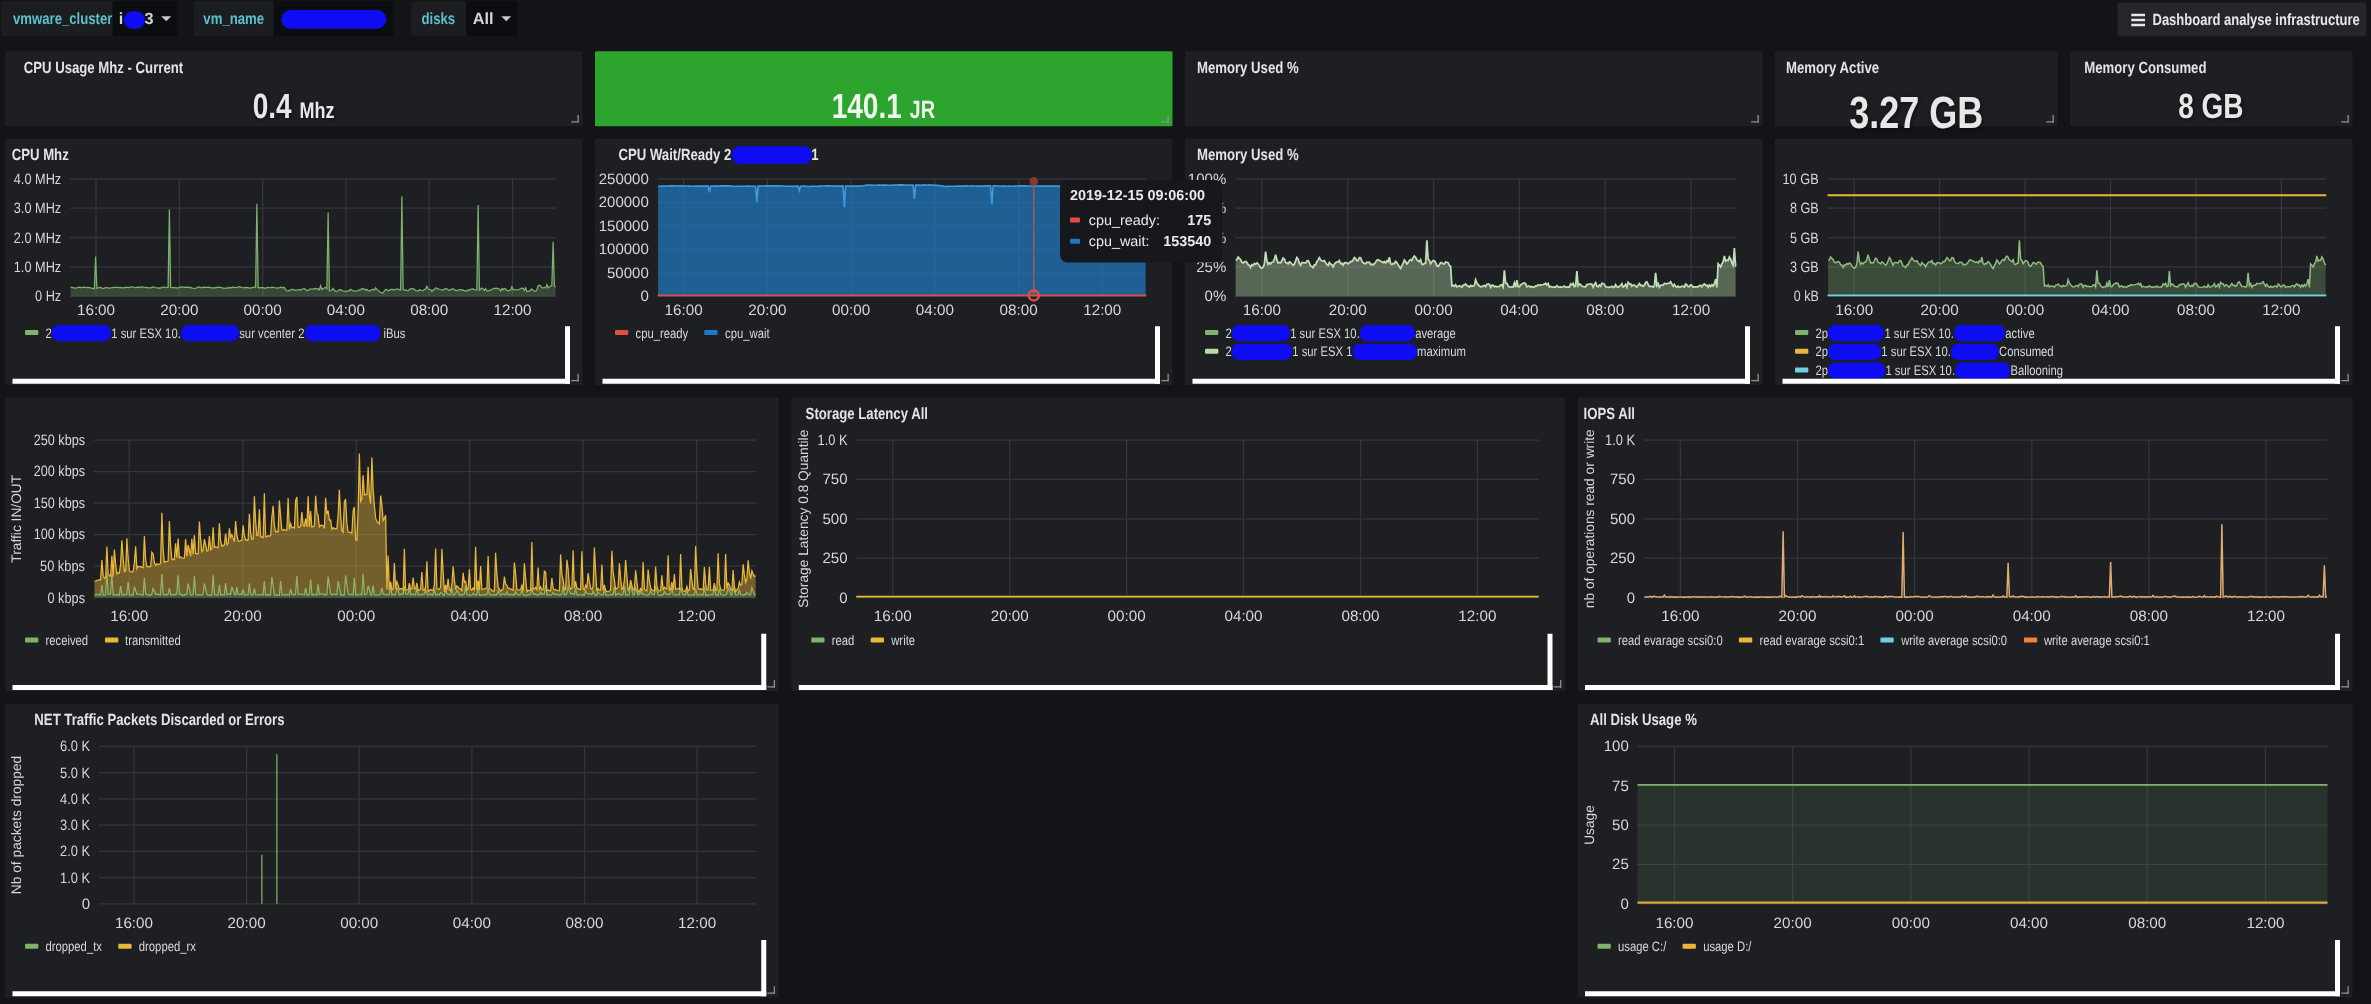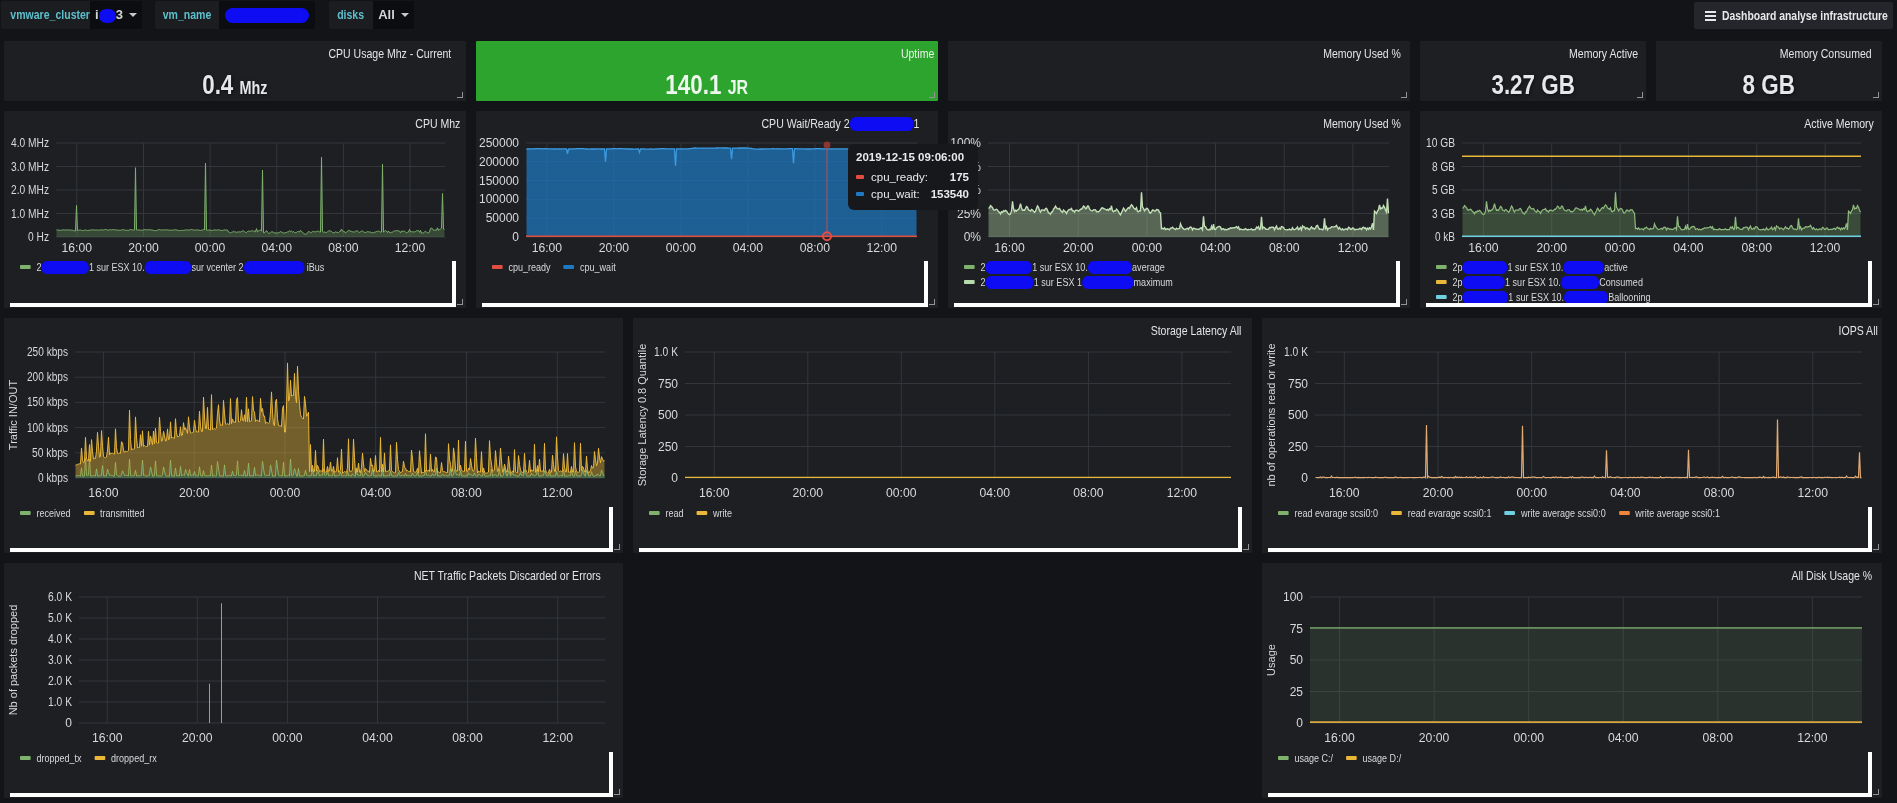--- a/index.html
+++ b/index.html
@@ -1,16 +1,16 @@
 <!DOCTYPE html>
 <html><head><meta charset="utf-8"><style>
 *{margin:0;padding:0;box-sizing:border-box}
 body{width:1897px;height:803px;background:#131417;font-family:"Liberation Sans",sans-serif;position:relative;overflow:hidden}
 .panel{position:absolute;background:#1d1f23;border-radius:1px}
-.ptitle{position:absolute;left:0;right:0;top:5px;text-align:right;font-size:13px;font-weight:400;color:#e3e4e6;white-space:nowrap}
+.ptitle{position:absolute;left:0;right:0;top:5px;text-align:left;font-size:13px;font-weight:700;color:#e3e4e6;white-space:nowrap}
 .cw{display:inline-block;transform:scaleX(.81);transform-origin:center center}
 svg{position:absolute;left:0;top:0}
 .leg{position:absolute;font-size:11px;color:#d8d9da;white-space:nowrap;transform:scaleX(.82);transform-origin:left center}
 .li{display:inline-block;margin-right:16px}
 .lm{display:inline-block;width:13px;height:4px;border-radius:1px;vertical-align:middle;margin-right:7px;position:relative;top:-1px}
 .blob{display:inline-block;background:#0d0cf2;border-radius:7px;height:13px;vertical-align:middle;position:relative;top:-1px}
 .vbar{position:absolute;width:4px;background:#fff}
 .hbar{position:absolute;height:4px;background:#fff}
 .rsz{position:absolute;right:3px;bottom:3px;width:6px;height:6px;border-right:1px solid #909396;border-bottom:1px solid #909396}
 .statv{position:absolute;left:0;right:0;text-align:center;font-weight:700;color:#e6e7e9;text-shadow:1px 1px 4px rgba(0,0,0,.6)}
@@ -26,31 +26,30 @@
 <span style="display:inline-block;margin:0 6px 0 11px;vertical-align:middle;position:relative;top:-1px">
 <span style="display:block;width:11px;height:2px;background:#e7e8ea;margin-bottom:2px"></span>
 <span style="display:block;width:11px;height:2px;background:#e7e8ea;margin-bottom:2px"></span>
 <span style="display:block;width:11px;height:2px;background:#e7e8ea"></span></span><span class="cw" style="transform-origin:left center;transform:scaleX(.8)">Dashboard analyse infrastructure</span></div>
 <div class="panel" style="left:4px;top:41px;width:462px;height:60px;">
     <div class="ptitle" style="color:#e3e4e6"><span class="cw">CPU Usage Mhz - Current</span></div>
     <div class="statv" style="top:28px;font-size:28px;"><span class="cw" style="transform:scaleX(.8)">0.4 <span style="font-size:18px">Mhz</span></span></div>
     <div class="rsz"></div>
   </div>
 <div class="panel" style="left:476px;top:41px;width:462px;height:60px;background:#2da42e;">
-    <div class="ptitle" style="color:#eaf5ea"><span class="cw">Uptime</span></div>
     <div class="statv" style="top:28px;font-size:28px;color:#eef7ee;text-shadow:none;"><span class="cw" style="transform:scaleX(.8)">140.1 <span style="font-size:20px">JR</span></span></div>
     <div class="rsz"></div>
   </div>
 <div class="panel" style="left:948px;top:41px;width:462px;height:60px;">
     <div class="ptitle" style="color:#e3e4e6"><span class="cw">Memory Used %</span></div>
     <div class="rsz"></div>
   </div>
 <div class="panel" style="left:1420px;top:41px;width:226px;height:60px;">
     <div class="ptitle" style="color:#e3e4e6"><span class="cw">Memory Active</span></div>
-    <div class="statv" style="top:28px;font-size:28px;"><span class="cw" style="transform:scaleX(.8)">3.27 GB</span></div>
+    <div class="statv" style="top:28px;font-size:36px;"><span class="cw" style="transform:scaleX(.8)">3.27 GB</span></div>
     <div class="rsz"></div>
   </div>
 <div class="panel" style="left:1656px;top:41px;width:226px;height:60px;">
     <div class="ptitle" style="color:#e3e4e6"><span class="cw">Memory Consumed</span></div>
     <div class="statv" style="top:28px;font-size:28px;"><span class="cw" style="transform:scaleX(.8)">8 GB</span></div>
     <div class="rsz"></div>
   </div>
 <div class="panel" style="left:4px;top:111px;width:462px;height:197px">
     <div class="ptitle"><span class="cw">CPU Mhz</span></div>
     <svg width="462" height="197" viewBox="0 0 462 197">
@@ -155,21 +154,20 @@
     </svg>
     <div class="leg" style="left:16px;top:149px;line-height:15px">
       <div><span class="lm" style="background:#7eb26d"></span>2<span class="blob" style="width:57px;height:13px"></span>1 sur ESX 10.<span class="blob" style="width:54px;height:13px"></span>average</div>
       <div><span class="lm" style="background:#b7dbab"></span>2<span class="blob" style="width:59px;height:13px"></span>1 sur ESX 1<span class="blob" style="width:63px;height:13px"></span>maximum</div>
     </div>
     <div class="vbar" style="right:10px;top:150px;bottom:1px"></div>
     <div class="hbar" style="left:6px;right:10px;bottom:1px"></div>
     <div class="rsz"></div>
   </div>
 <div class="panel" style="left:1420px;top:111px;width:462px;height:197px">
-    <div class="ptitle"><span class="cw">Active Memory</span></div>
     <svg width="462" height="197" viewBox="0 0 462 197">
       <line x1="42" y1="126.0" x2="441" y2="126.0" stroke="#33363b" stroke-width="1"></line>
       <text x="35" y="130.0" text-anchor="end" font-size="12" fill="#d8d9da" textLength="20" lengthAdjust="spacingAndGlyphs">0 kB</text>
       <line x1="42" y1="102.5" x2="441" y2="102.5" stroke="#33363b" stroke-width="1"></line>
       <text x="35" y="106.5" text-anchor="end" font-size="12" fill="#d8d9da" textLength="23" lengthAdjust="spacingAndGlyphs">3 GB</text>
       <line x1="42" y1="79.0" x2="441" y2="79.0" stroke="#33363b" stroke-width="1"></line>
       <text x="35" y="83.0" text-anchor="end" font-size="12" fill="#d8d9da" textLength="23" lengthAdjust="spacingAndGlyphs">5 GB</text>
       <line x1="42" y1="55.5" x2="441" y2="55.5" stroke="#33363b" stroke-width="1"></line>
       <text x="35" y="59.5" text-anchor="end" font-size="12" fill="#d8d9da" textLength="23" lengthAdjust="spacingAndGlyphs">8 GB</text>
       <line x1="42" y1="32.0" x2="441" y2="32.0" stroke="#33363b" stroke-width="1"></line>

